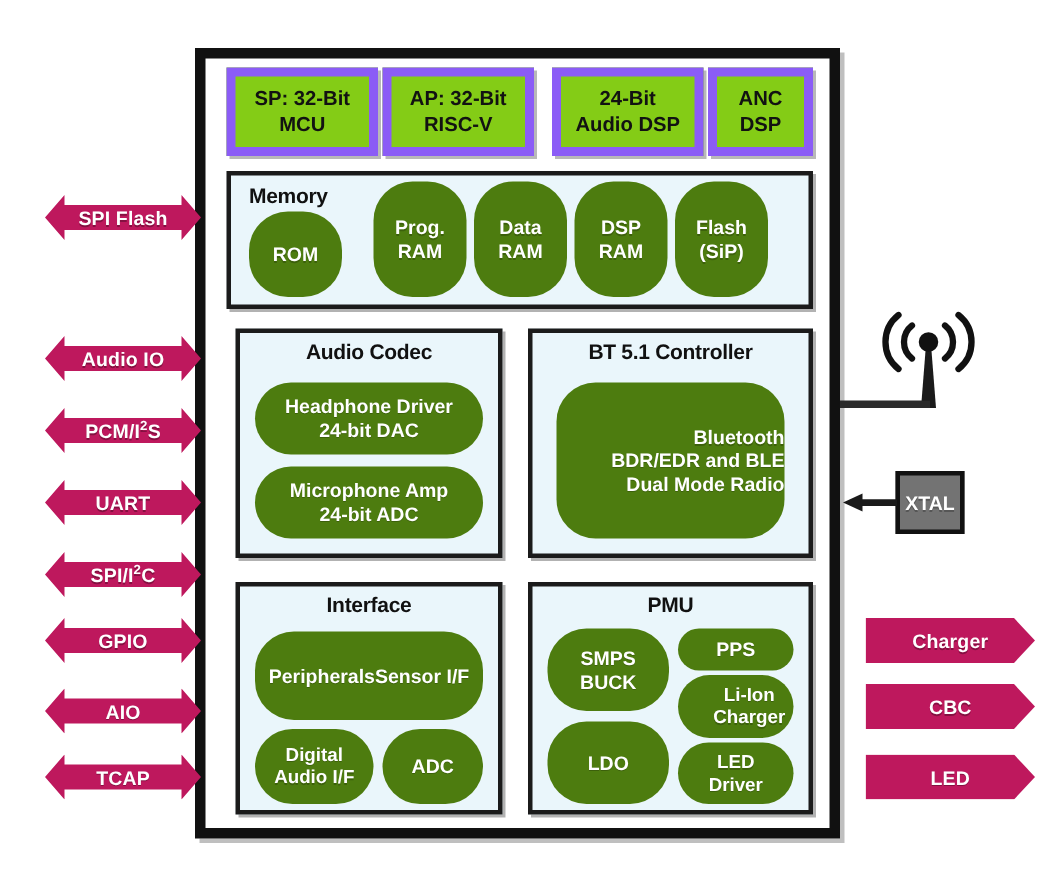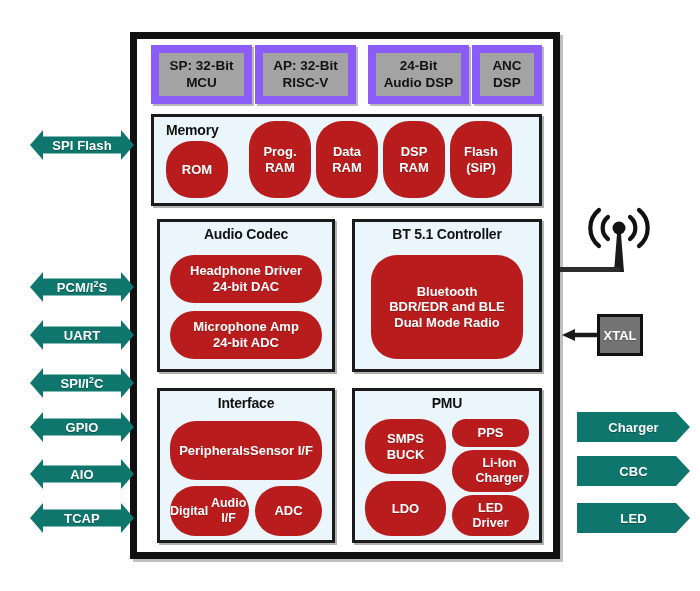--- a/index.html
+++ b/index.html
@@ -47,39 +47,39 @@
     text-align: center;
     font-size: 14px;
     font-weight: bold;
     color: #111111;
     letter-spacing: -0.2px;
   }
 
   
   .cpu-cell {
     position: absolute;
-    background: #a3a3a3;
-    border: 8px solid #8b5cf6;
+    background: #84cc16;
+    border: 6px solid #8b5cf6;
     box-sizing: border-box;
     box-shadow: 2px 2px 0 rgba(0,0,0,0.28);
     display: flex;
     flex-direction: column;
     align-items: center;
     justify-content: center;
     font-size: 13.5px;
     font-weight: bold;
     color: #121212;
     line-height: 1.22;
     text-align: center;
   }
 
   
   .blue-block {
     position: absolute;
-    background: #b91c1c;
+    background: #4d7c0f;
     display: flex;
     align-items: center;
     justify-content: center;
     text-align: center;
     color: #ffffff;
     font-size: 13px;
     font-weight: bold;
     line-height: 1.2;
     box-sizing: border-box;
     text-shadow: 0 1px 0 rgba(0,0,0,0.22);
@@ -106,21 +106,21 @@
   .arrow-pill {
     position: absolute;
     display: flex;
     align-items: center;
     justify-content: center;
     color: #ffffff;
     font-size: 13px;
     font-weight: bold;
     letter-spacing: 0.1px;
     text-shadow: 0 1px 0 rgba(0,0,0,0.3);
-    background: #0f766e;
+    background: #be185d;
     box-sizing: border-box;
   }
   .arrow-pill.both {
     clip-path: polygon(0% 50%, 13px 0%, 13px 22%, calc(100% - 13px) 22%,
                        calc(100% - 13px) 0%, 100% 50%,
                        calc(100% - 13px) 100%, calc(100% - 13px) 78%,
                        13px 78%, 13px 100%);
   }
   .arrow-pill.right {
     clip-path: polygon(0% 0%, calc(100% - 14px) 0%, calc(100% - 14px) 0%,
@@ -199,34 +199,34 @@
     <span>24-bit DAC</span>
   </div>
   <div class="blue-block" style="left:170px; top:311px; width:152px; height:48px; flex-direction:column;">
     <span>Microphone Amp</span>
     <span>24-bit ADC</span>
   </div>
 
   <div class="panel" style="left:352px; top:219px; width:190px; height:153px;">
     <div class="panel-title">BT 5.1 Controller</div>
   </div>
-  <div class="blue-block" style="left:371px; top:255px; width:152px; height:104px; flex-direction:column;">
+  <div class="blue-block" style="left:371px; top:255px; width:152px; height:104px; flex-direction:column;align-items:flex-end;">
     <span>Bluetooth</span>
     <span>BDR/EDR and BLE</span>
     <span>Dual Mode Radio</span>
   </div>
 
   <div class="panel" style="left:157px; top:388px; width:178px; height:155px;">
     <div class="panel-title">Interface</div>
   </div>
   <div class="blue-block" style="left:170px; top:421px; width:152px; height:59px; flex-direction:row;">
     <span>Peripherals</span>
     <span>Sensor I/F</span>
   </div>
-  <div class="blue-block small" style="left:170px; top:486px; width:79px; height:50px; flex-direction:row;">
+  <div class="blue-block small" style="left:170px; top:486px; width:79px; height:50px; flex-direction:column;">
     <span>Digital</span>
     <span>Audio I/F</span>
   </div>
   <div class="blue-block" style="left:255px; top:486px; width:67px; height:50px;">
     <span>ADC</span>
   </div>
 
   <div class="panel" style="left:352px; top:388px; width:190px; height:155px;">
     <div class="panel-title">PMU</div>
   </div>
@@ -246,20 +246,23 @@
   </div>
   <div class="blue-block small" style="left:452px; top:495px; width:77px; height:41px; flex-direction:column;">
     <span>LED</span>
     <span>Driver</span>
   </div>
 
   <div class="arrow-pill both" style="left:30px; top:130px; width:104px; height:30px;">
     <span class="pill-label">SPI Flash</span>
   </div>
 
+  <div class="arrow-pill both" style="left:30px; top:224px; width:104px; height:30px;">
+    <span class="pill-label">Audio IO</span>
+  </div>
 
   <div class="arrow-pill both" style="left:30px; top:272px; width:104px; height:30px;">
     <span class="pill-label"><span>PCM/I</span><sup>2</sup><span>S</span></span>
   </div>
 
   <div class="arrow-pill both" style="left:30px; top:320px; width:104px; height:30px;">
     <span class="pill-label">UART</span>
   </div>
 
   <div class="arrow-pill both" style="left:30px; top:368px; width:104px; height:30px;">

